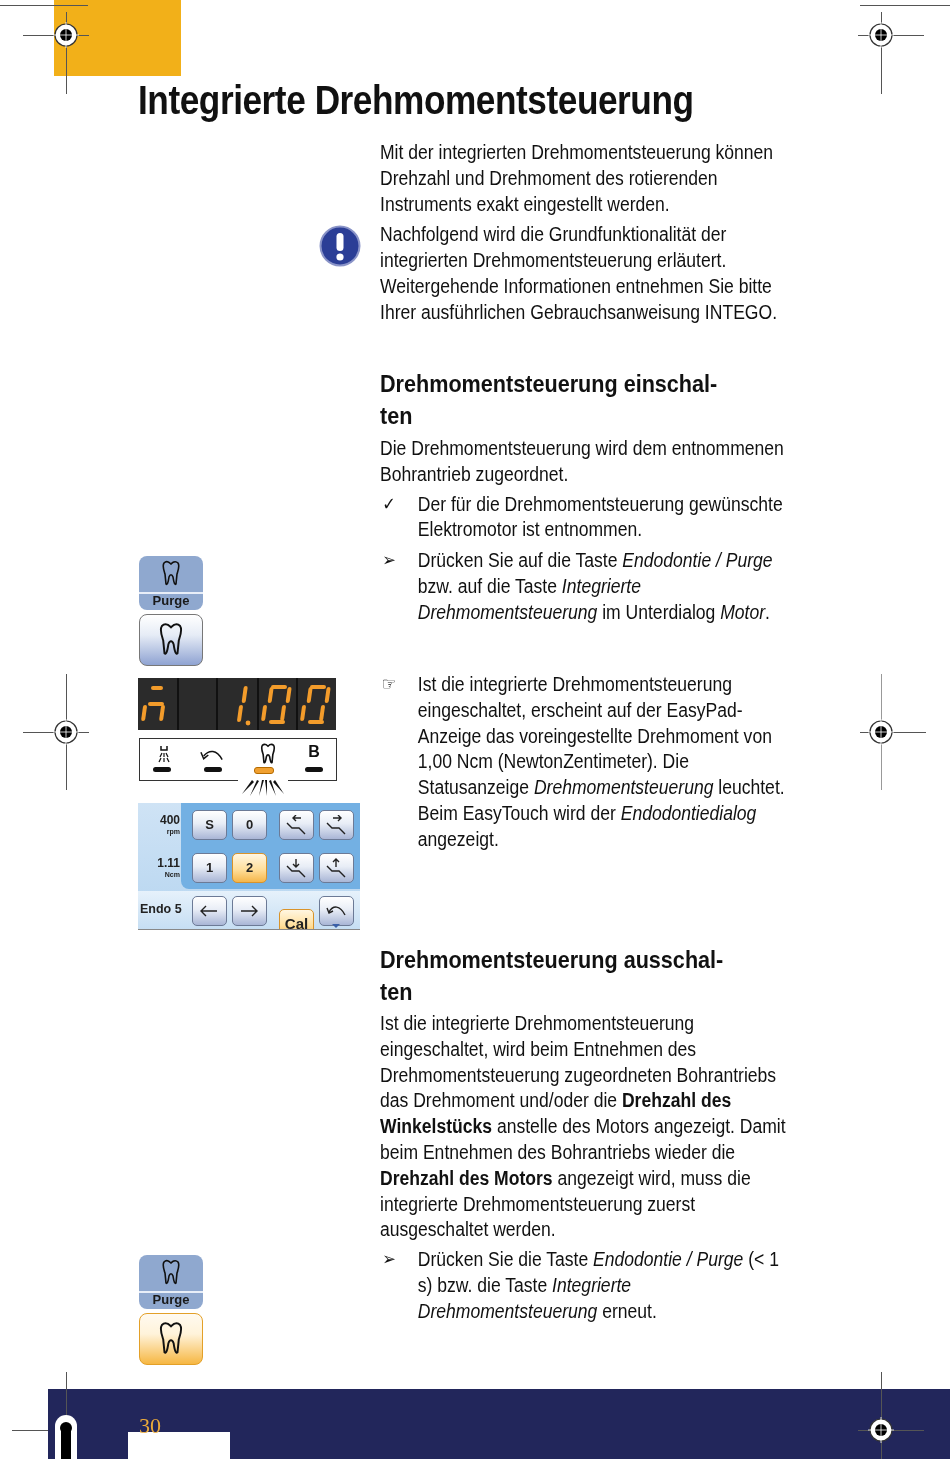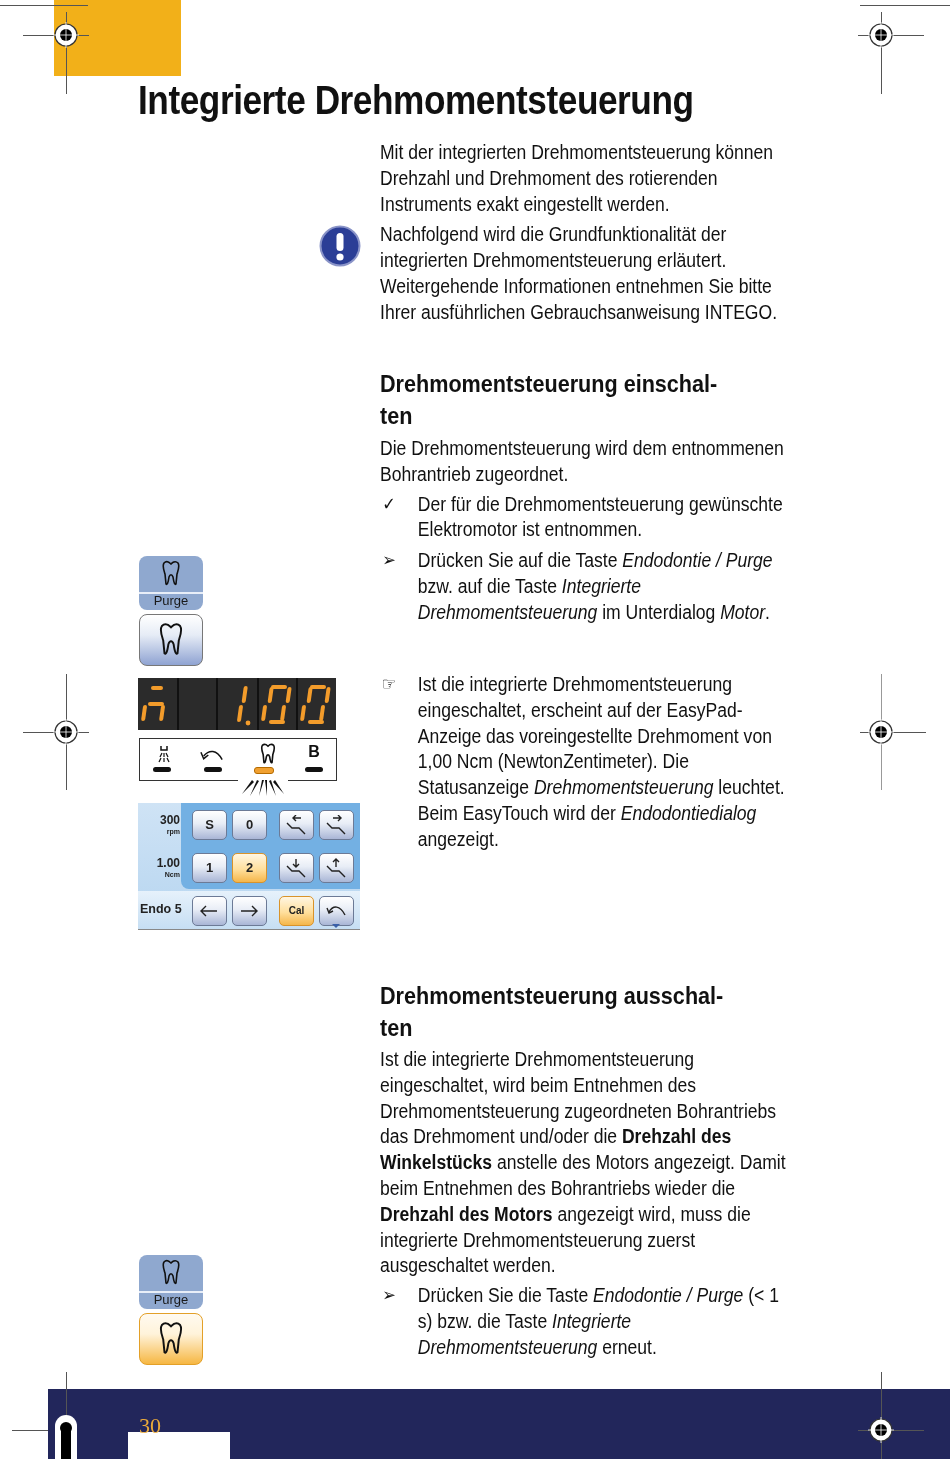--- a/index.html
+++ b/index.html
@@ -24,21 +24,21 @@
   .h2 { font-size: 24px; font-weight: bold; line-height: 32px; }
   .item { position: relative; padding-left: 42px; }
   .bullet { position: absolute; left: 0; top: 0; width: 20px; text-align: center; font-size: 18px; }
   em { font-style: italic; }
   .bold { font-weight: bold; }
 
   
   .purge-btn { width: 64px; height: 54px; border-radius: 8px; background: #8fa8cf; position: absolute; overflow: hidden; }
   .purge-btn .tooth { position: absolute; left: 0; right: 0; top: 4px; text-align: center; }
   .purge-btn .sep { position: absolute; left: 0; right: 0; top: 36px; height: 2px; background: #e8eef8; }
-  .purge-btn .lbl { position: absolute; left: 0; right: 0; top: 37px; text-align: center; font-size: 13px; color: #1a1a1a; }
+  .purge-btn .lbl { position: absolute; left: 0; right: 0; top: 37px; text-align: center; font-size: 13px; color: #1a1a1a; font-weight: bold; }
   .tooth-btn { width: 62px; height: 50px; border-radius: 8px; position: absolute; border: 1px solid #777; }
   .tooth-btn.blue { background: linear-gradient(#ffffff 0%, #e6ecf6 40%, #8fa3d2 100%); }
   .tooth-btn.orange { background: linear-gradient(#fffaf0 0%, #fff3da 40%, #f6b743 100%); border-color: #e3a028; }
   .tooth-btn svg { position: absolute; left: 18px; top: 7px; }
 
   
   .led { left: 138px; top: 678px; width: 198px; height: 52px; background: #2b2b2b; display: flex; }
   .led .cell { border-right: 2px solid #111; height: 100%; position: relative; }
   .led .cell:last-child { border-right: none; }
   .led svg { position: absolute; left: 0; top: 0; }
@@ -145,21 +145,21 @@
 
 <div class="abs col" style="top:672px;">
   <div class="sx">
     <div class="item">
       <span class="bullet">☞</span>
       <span>Ist die integrierte Drehmomentsteuerung eingeschaltet, erscheint auf der EasyPad-Anzeige das voreingestellte Drehmoment von 1,00 Ncm (NewtonZentimeter). Die Statusanzeige </span><em>Drehmomentsteuerung</em><span> leuchtet. Beim EasyTouch wird der </span><em>Endodontiedialog</em><span> angezeigt.</span>
     </div>
   </div>
 </div>
 
-<div class="abs col" style="top:980px;">
+<div class="abs col" style="top:944px;">
   <div class="sx">
     <div class="h2">
       <div>Drehmomentsteuerung ausschal-</div>
       <div>ten</div>
     </div>
     <p style="margin-top:3px;"><span>Ist die integrierte Drehmomentsteuerung eingeschaltet, wird beim Entnehmen des Drehmomentsteuerung zugeordneten Bohrantriebs das Drehmoment und/oder die </span><span class="bold">Drehzahl des Winkelstücks</span><span> anstelle des Motors angezeigt. Damit beim Entnehmen des Bohrantriebs wieder die </span><span class="bold">Drehzahl des Motors</span><span> angezeigt wird, muss die integrierte Drehmomentsteuerung zuerst ausgeschaltet werden.</span></p>
     <div class="item" style="margin-top:4px;">
       <span class="bullet">➢</span>
       <span>Drücken Sie die Taste </span><em>Endodontie / Purge</em><span> (&lt; 1 s) bzw. die Taste </span><em>Integrierte Drehmomentsteuerung</em><span> erneut.</span>
     </div>
@@ -262,25 +262,25 @@
       <polygon points="29,18 27,2 29,2"></polygon>
       <polygon points="38,18 31,3 33,2"></polygon>
       <polygon points="46,16 35,4 37,2"></polygon>
   </g>
 </svg>
 
 <div class="abs et">
   <div class="inner"></div>
   <div class="strip"></div>
   <div class="val" style="left:2px;top:11px;">
-    <span>300</span>
+    <span>400</span>
     <small>rpm</small>
   </div>
   <div class="val" style="left:2px;top:54px;">
-    <span>1.00</span>
+    <span>1.11</span>
     <small>Ncm</small>
   </div>
   <div class="abs" style="left:2px;top:99px;font-size:12.5px;font-weight:bold;color:#222;">Endo 5</div>
 
   <div class="kbtn" style="left:54px;top:7px;">S</div>
   <div class="kbtn" style="left:94px;top:7px;">0</div>
   <div class="kbtn" style="left:141px;top:7px;">
       <svg width="22" height="20" viewBox="0 0 22 20">
         <path d="M2 8 L7 13 L14 13 L20 19" fill="none" stroke="#222" stroke-width="1.4"></path>
         <path d="M16 3 L8 3 M11 0 L8 3 L11 6" fill="none" stroke="#222" stroke-width="1.4"></path>
@@ -311,21 +311,21 @@
   <div class="kbtn" style="left:54px;top:93px;">
       <svg width="22" height="20" viewBox="0 0 22 20">
         <path d="M19 10 H3 M8 5 L3 10 L8 15" fill="none" stroke="#222" stroke-width="1.4"></path>
       </svg>
     </div>
   <div class="kbtn" style="left:94px;top:93px;">
       <svg width="22" height="20" viewBox="0 0 22 20">
         <path d="M3 10 H19 M14 5 L19 10 L14 15" fill="none" stroke="#222" stroke-width="1.4"></path>
       </svg>
     </div>
-  <div class="kbtn orange" style="left:141px;top:93px;font-size:10px;">Cal</div>
+  <div class="kbtn orange" style="left:141px;top:106px;font-size:15px;">Cal</div>
   <div class="kbtn" style="left:181px;top:93px;">
       <svg width="22" height="20" viewBox="0 0 22 20">
         <path d="M20 14 C15 4,8 4,4 11" fill="none" stroke="#222" stroke-width="1.4"></path>
         <path d="M2 7 L4 12 L8 10" fill="none" stroke="#222" stroke-width="1.4"></path>
       </svg>
     </div>
   <div class="abs" style="left:194px;top:121px;width:0;height:0;border-left:4px solid transparent;border-right:4px solid transparent;border-top:4px solid #3a5fa8;"></div>
 </div>
 
 <div class="purge-btn" style="left:139px;top:1255px;">

